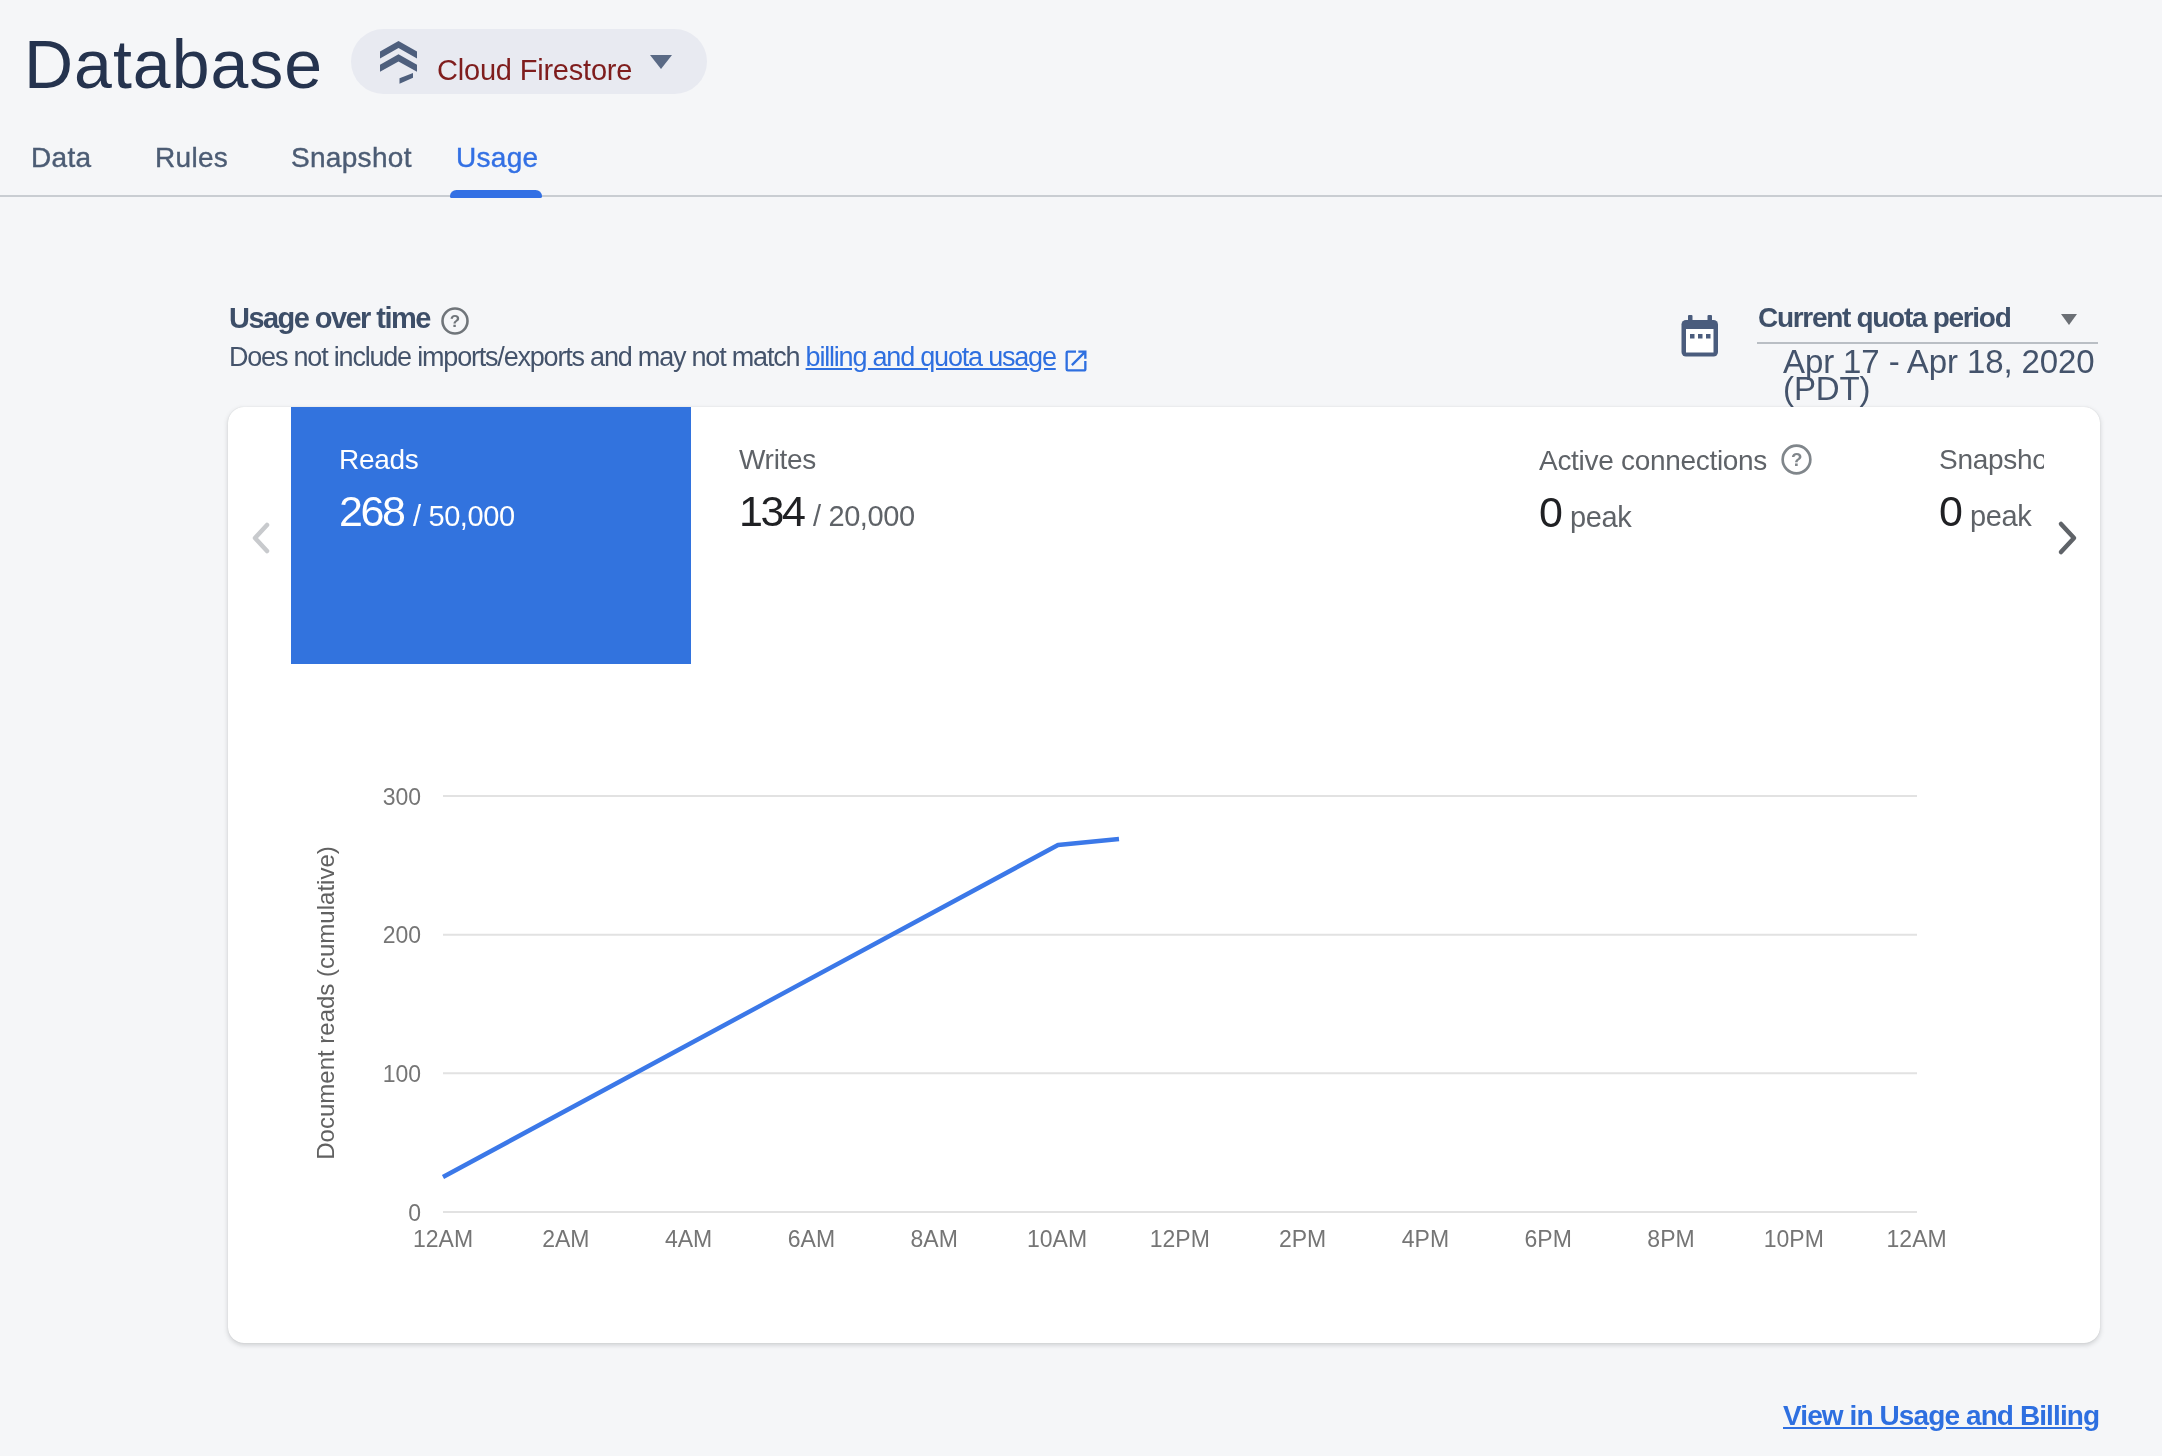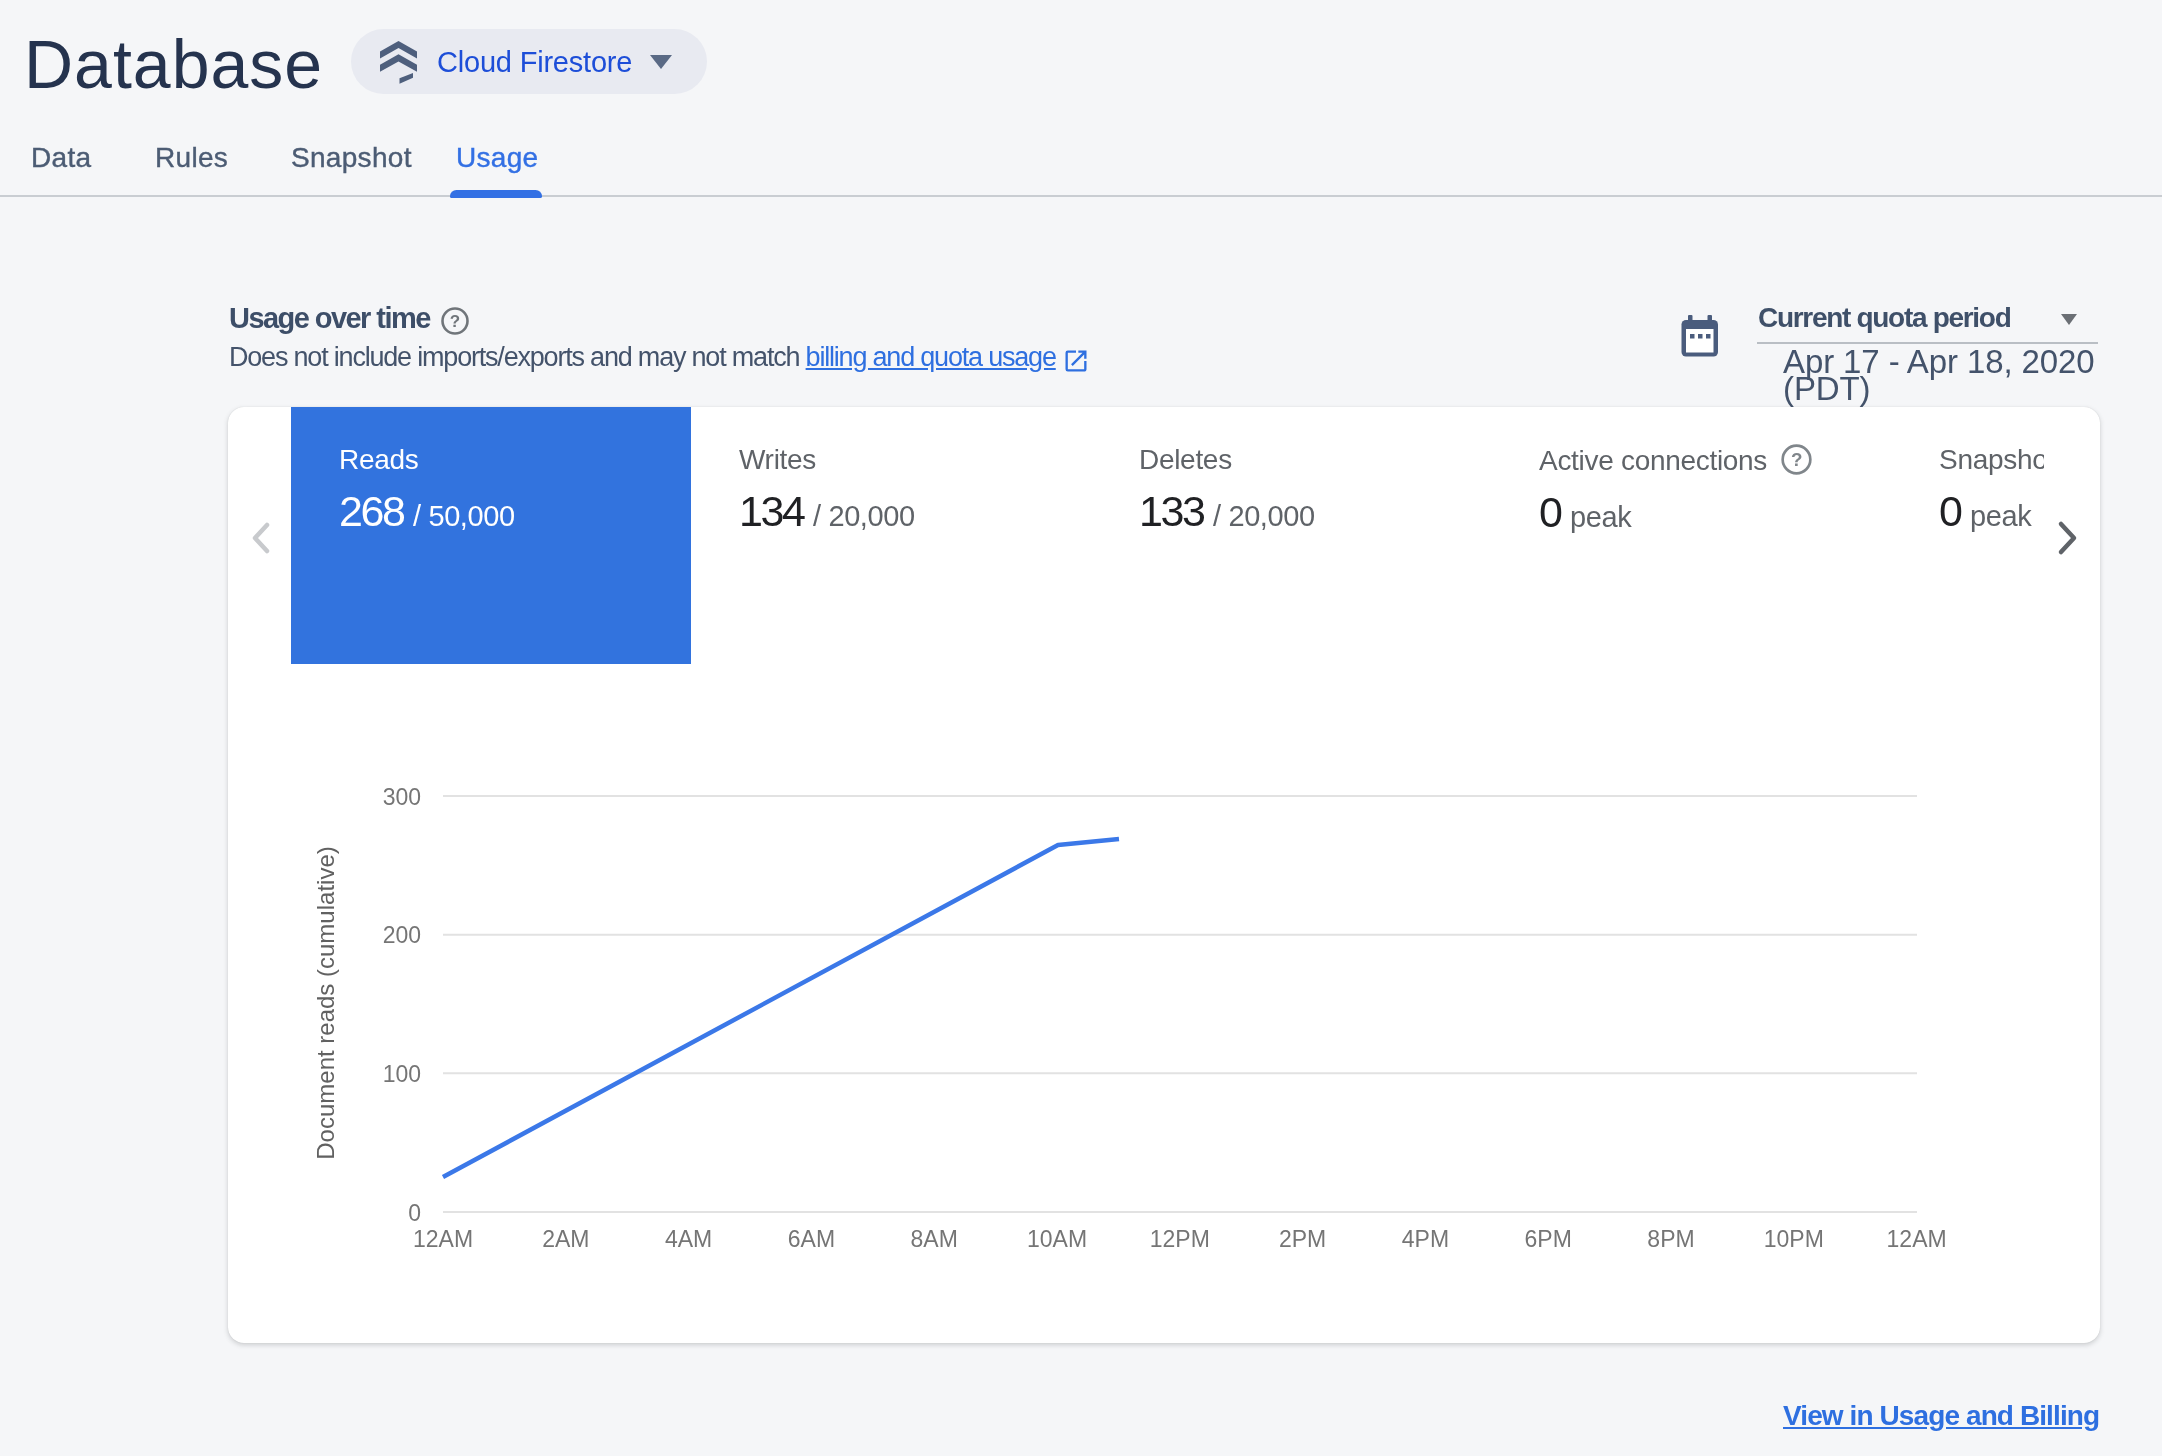--- a/index.html
+++ b/index.html
@@ -4,21 +4,21 @@
 <style>
   * { margin:0; padding:0; box-sizing:border-box; }
   html,body { width:2162px; height:1456px; overflow:hidden; }
   body { background:#f5f6f8; font-family:"Liberation Sans", sans-serif; position:relative; }
   .abs { position:absolute; }
 
   .title { left:24px; top:30px; font-size:68px; line-height:68px; color:#25334e; letter-spacing:1px; }
 
   .pill { left:351px; top:29px; width:356px; height:65px; background:#e8eaf1; border-radius:33px; }
   .pill-icon { left:380px; top:40px; }
-  .pill-text { left:437px; top:48px; font-size:29px; line-height:29px; color:#1d4ed8; letter-spacing:-0.2px; }
+  .pill-text { left:437px; top:56px; font-size:29px; line-height:29px; color:#7f1d1d; letter-spacing:-0.2px; }
   .pill-caret { left:650px; top:55px; width:0; height:0; border-left:11px solid transparent; border-right:11px solid transparent; border-top:14px solid #5a6a85; }
 
   .tab { top:144px; font-size:28px; line-height:28px; font-weight:400; color:#4c5c74; letter-spacing:0.3px; -webkit-text-stroke:0.4px currentColor; }
   .tab.active { color:#3370e4; }
   .tabline { left:0; top:195px; width:2162px; height:2px; background:#c9cdd2; }
   .tabind { left:450px; top:190px; width:92px; height:8px; background:#3370e4; border-radius:8px 8px 2px 2px; }
 
   .h2 { left:229px; top:304px; font-size:29px; line-height:29px; font-weight:700; color:#3d4e68; letter-spacing:-1.55px; }
   .sub { left:229px; top:344px; font-size:27px; line-height:27px; color:#44536b; letter-spacing:-1.2px;text-align:right; }
   .sub a { color:#2e6fe0; text-decoration:underline; }
@@ -93,24 +93,20 @@
 
   <div class="abs statwrap">
     <div class="stat sel" style="left:0px;">
       <div class="lbl">Reads</div>
       <div class="val">268 <span class="den">/ 50,000</span></div>
     </div>
     <div class="stat" style="left:400px;">
       <div class="lbl">Writes</div>
       <div class="val">134 <span class="den">/ 20,000</span></div>
     </div>
-    <div class="stat" style="left:800px;">
-      <div class="lbl">Deletes</div>
-      <div class="val">133 <span class="den">/ 20,000</span></div>
-    </div>
     <div class="stat" style="left:1200px;">
       <div class="lbl">Active connections <svg style="vertical-align:-5px;margin-left:6px" width="31" height="31" viewBox="0 0 28 28">
           <circle cx="14" cy="14" r="12.5" fill="none" stroke="#80868b" stroke-width="2.4"></circle>
           <text x="14" y="20" font-size="17" font-weight="bold" fill="#80868b" text-anchor="middle" font-family="Liberation Sans">?</text>
         </svg></div>
       <div class="val">0 <span class="den">peak</span></div>
     </div>
     <div class="stat" style="left:1600px;">
       <div class="lbl">Snapshot listeners</div>
       <div class="val">0 <span class="den">peak</span></div>

